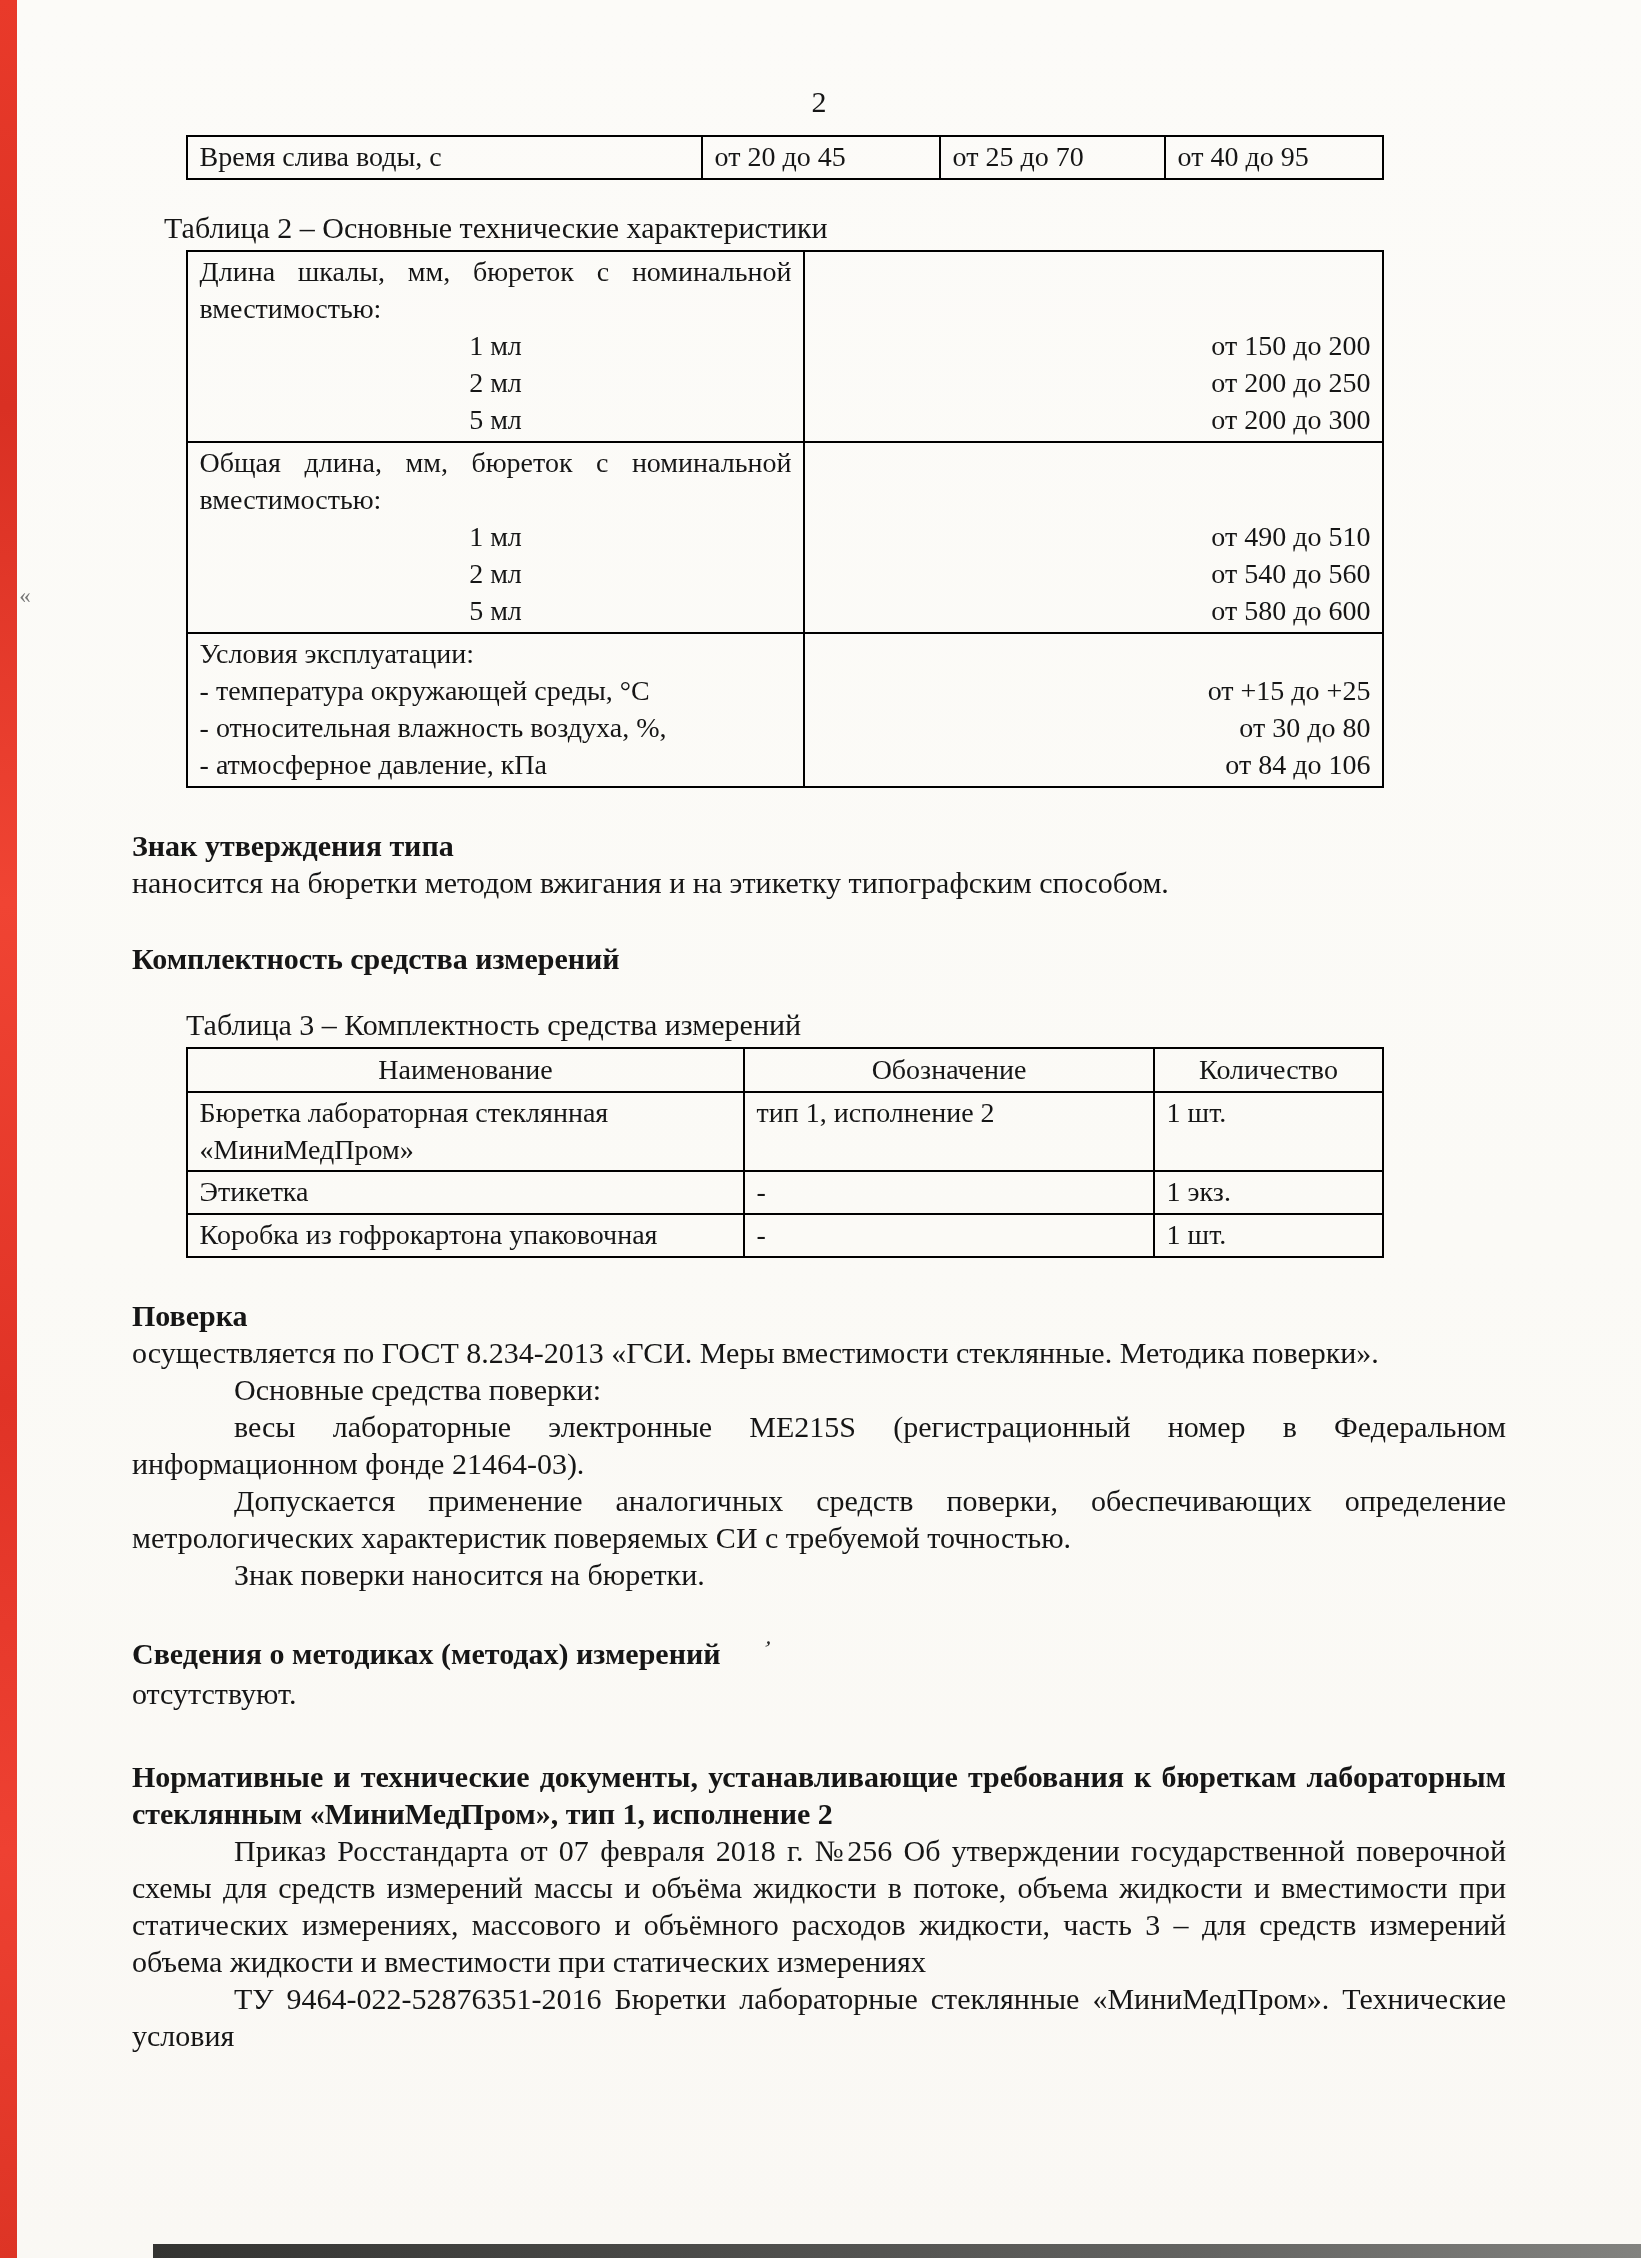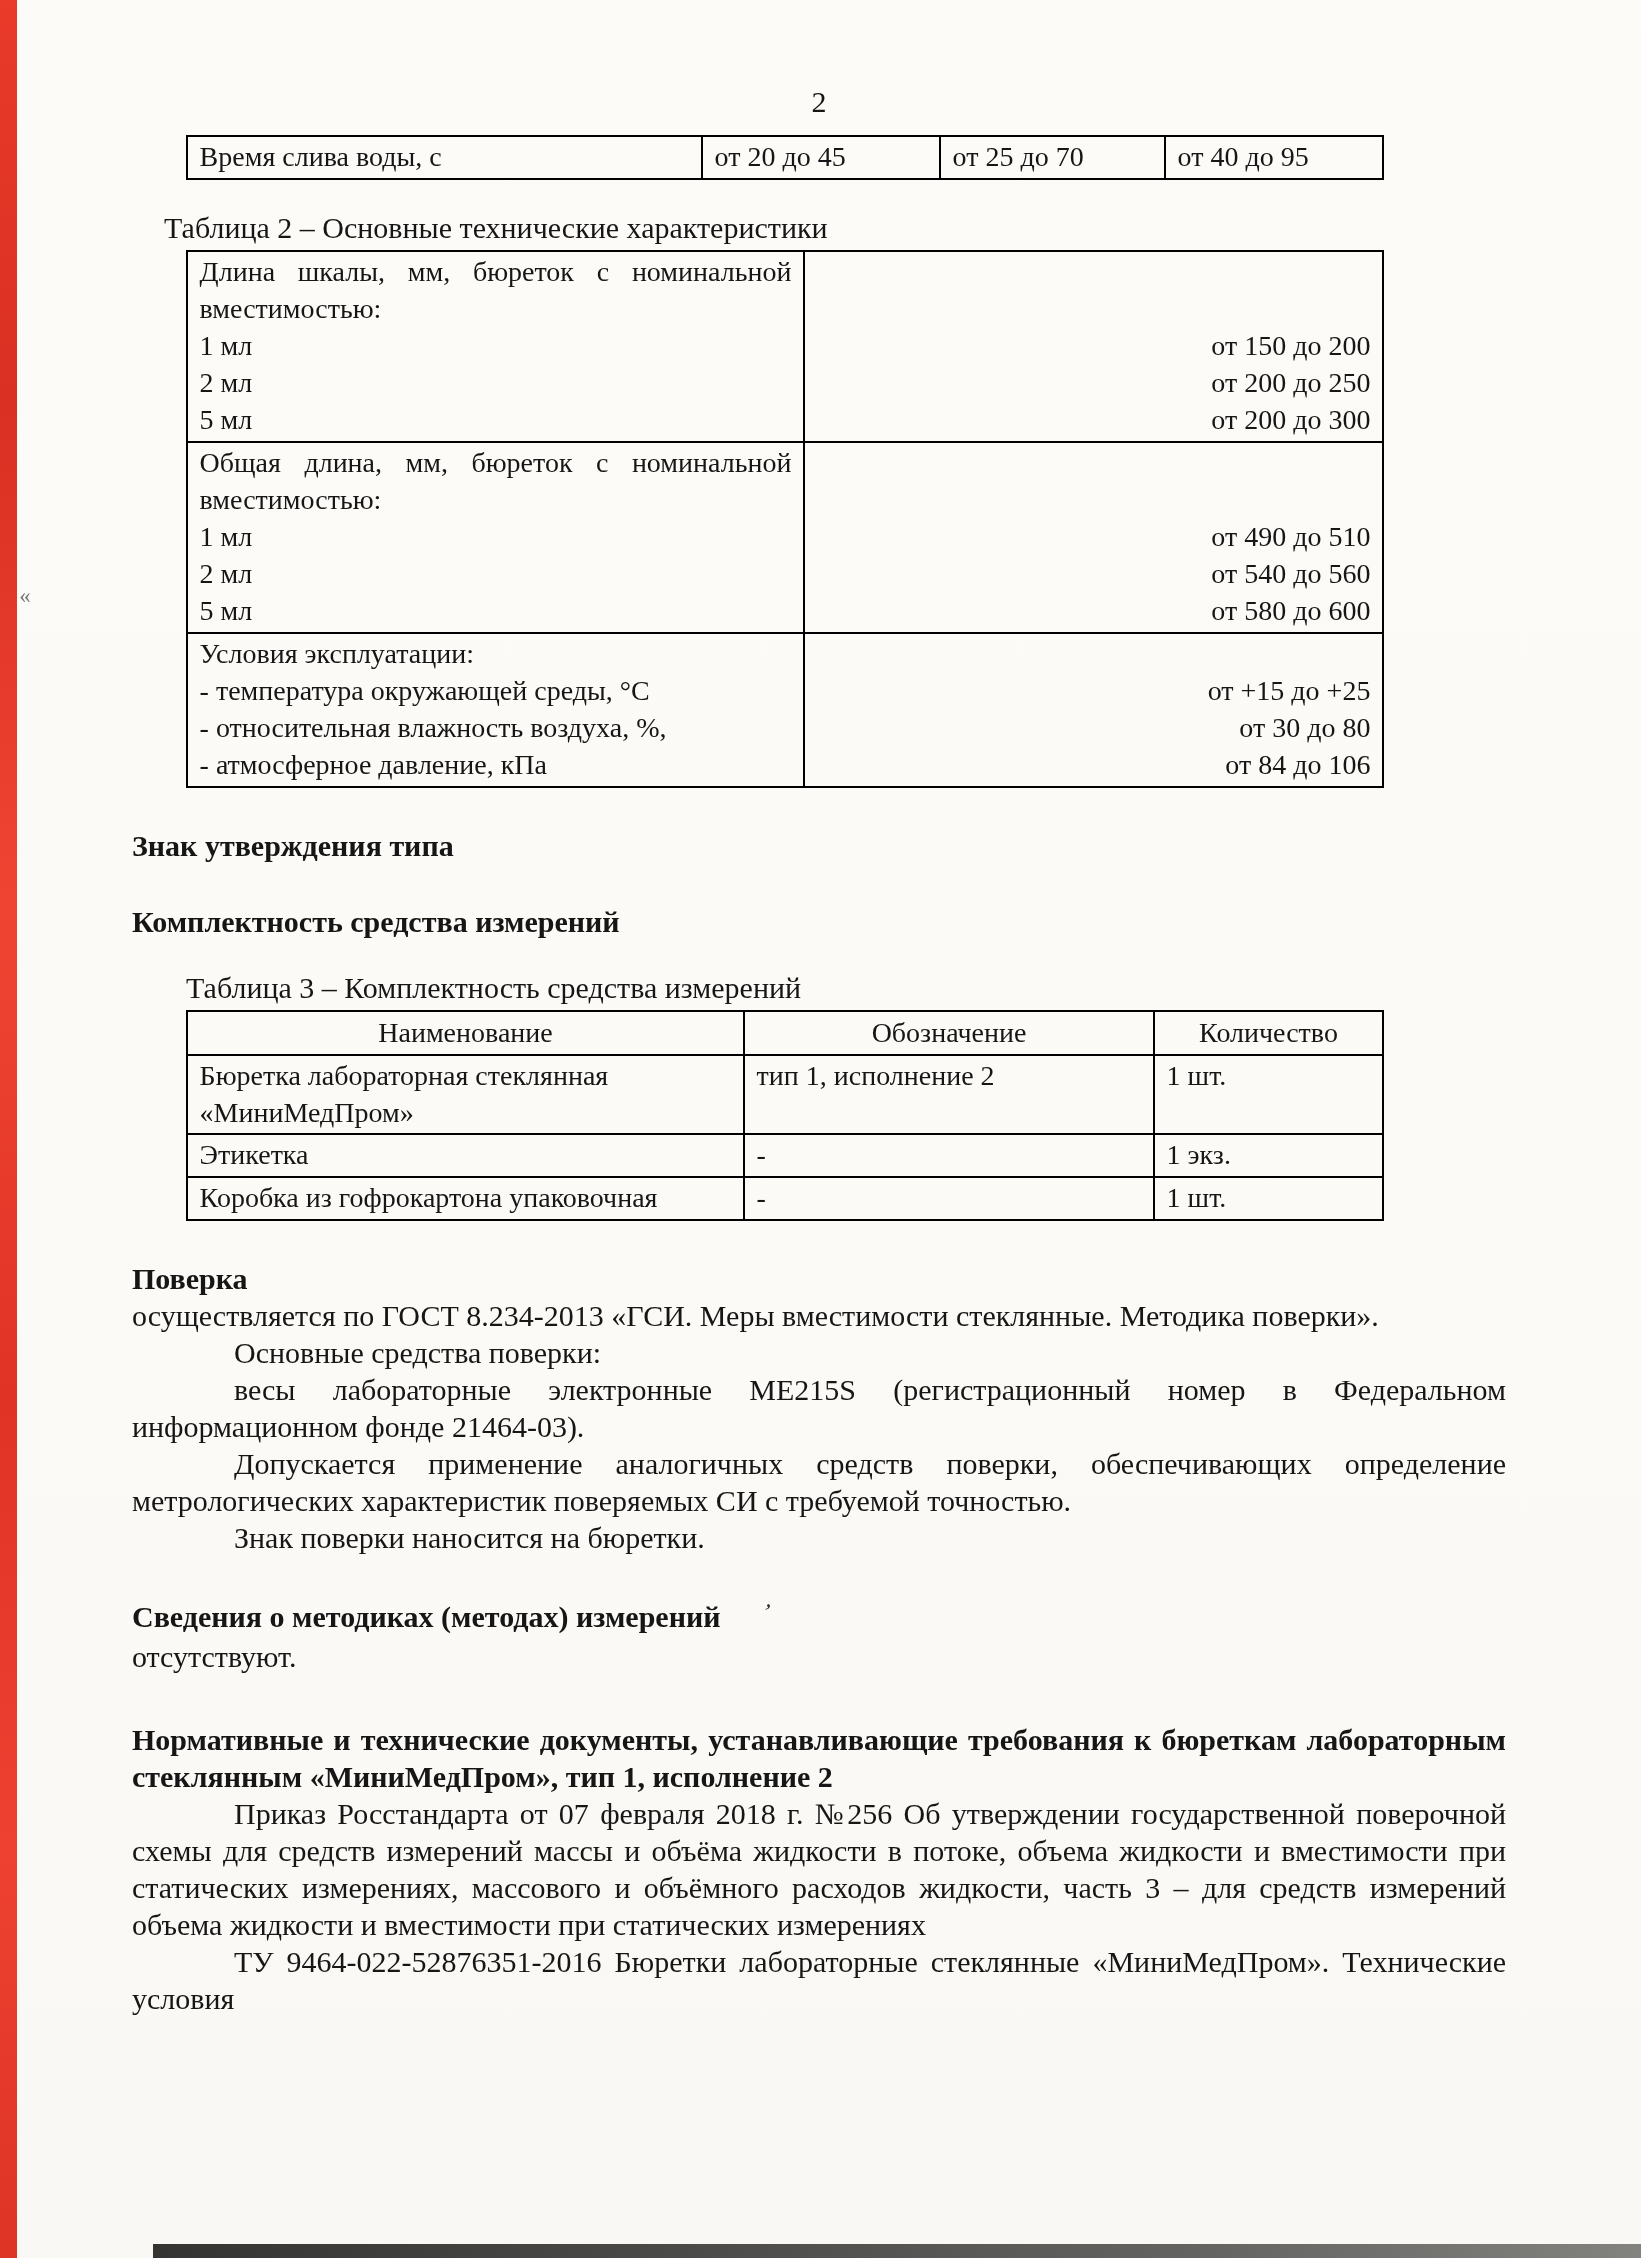--- a/index.html
+++ b/index.html
@@ -33,21 +33,21 @@
   td, th {
     border: 2.9px solid #000;
     padding: 1px 11.6px 2.9px 11.6px;
     font-weight: normal; font-size: 28px; line-height: 37px;
     vertical-align: top; overflow: hidden;
   }
   th { text-align: center; padding-top: 1.9px; }
   .t1 { margin-top: 15.4px; }
   td.c { text-align: left; }
   td.valcell { vertical-align: bottom; text-align: right; }
-  .sub { text-align: left; }
+  .sub { text-align: center; }
   .caption { margin-top: 29px; margin-left: 32px; }
   .caption3 { margin-top: 29px; margin-left: 54px; }
   .tbl2, .tbl3 { margin-top: 3.9px; }
 
   .heading { font-weight: bold; }
   .mt-a { margin-top: 39px; }
   .mt-b { margin-top: 39px; }
   .mt-c { margin-top: 39px; }
   .mt-d { margin-top: 42px; }
   .mt-e { margin-top: 46px; }
@@ -131,20 +131,21 @@
           <td class="valcell">
             <div>от +15 до +25</div>
             <div>от 30 до 80</div>
             <div>от 84 до 106</div>
           </td>
         </tr>
       </tbody>
     </table>
 
     <div class="heading mt-a">Знак утверждения типа</div>
+    <div>наносится на бюретки методом вжигания и на этикетку типографским способом.</div>
 
     <div class="heading mt-b">Комплектность средства измерений</div>
     <div class="caption3">Таблица 3 – Комплектность средства измерений</div>
     <table class="tbl3">
       <colgroup>
           <col style="width:557px">
           <col style="width:410px">
           <col style="width:229px">
         </colgroup>
       <tbody>

